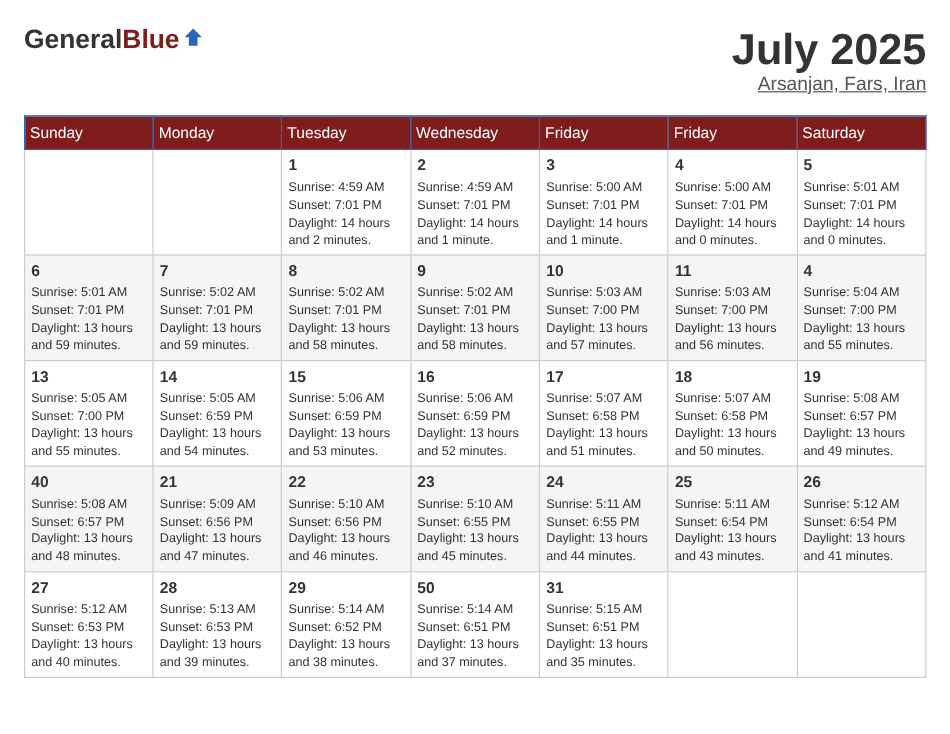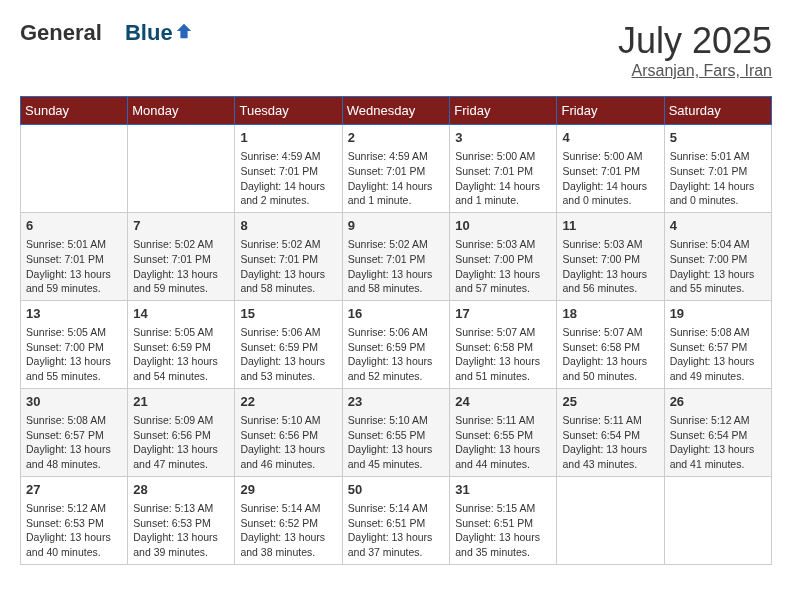--- a/index.html
+++ b/index.html
@@ -22,34 +22,34 @@
       align-items: center;
     }
     .logo-text {
       display: flex;
       align-items: center;
       font-size: 22px;
       font-weight: bold;
       color: #333;
     }
     .logo-general { color: #333; }
-    .logo-blue { color: #0c4a6e; padding-left: 23px; }
+    .logo-blue { color: #7f1d1d; }
     .logo-icon {
       width: 18px;
       height: 18px;
       margin-left: 2px;
       margin-top: -4px;
     }
     .title-block {
       text-align: right;
     }
     .title-month {
       font-size: 36px;
       color: #333;
-      font-weight: normal;
+      font-weight: bold;
     }
     .title-location {
       font-size: 16px;
       color: #555;
       text-decoration: underline;
     }
     table {
       width: 100%;
       border-collapse: collapse;
       font-size: 11px;
@@ -239,21 +239,21 @@
         </td>
         <td>
           <span class="day-num">19</span>
           <div class="day-info" style="white-space: pre-line;">Sunrise: 5:08 AM
 Sunset: 6:57 PM
 Daylight: 13 hours and 49 minutes.</div>
         </td>
       </tr>
       <tr>
         <td>
-          <span class="day-num">30</span>
+          <span class="day-num">40</span>
           <div class="day-info" style="white-space: pre-line;">Sunrise: 5:08 AM
 Sunset: 6:57 PM
 Daylight: 13 hours and 48 minutes.</div>
         </td>
         <td>
           <span class="day-num">21</span>
           <div class="day-info" style="white-space: pre-line;">Sunrise: 5:09 AM
 Sunset: 6:56 PM
 Daylight: 13 hours and 47 minutes.</div>
         </td>

